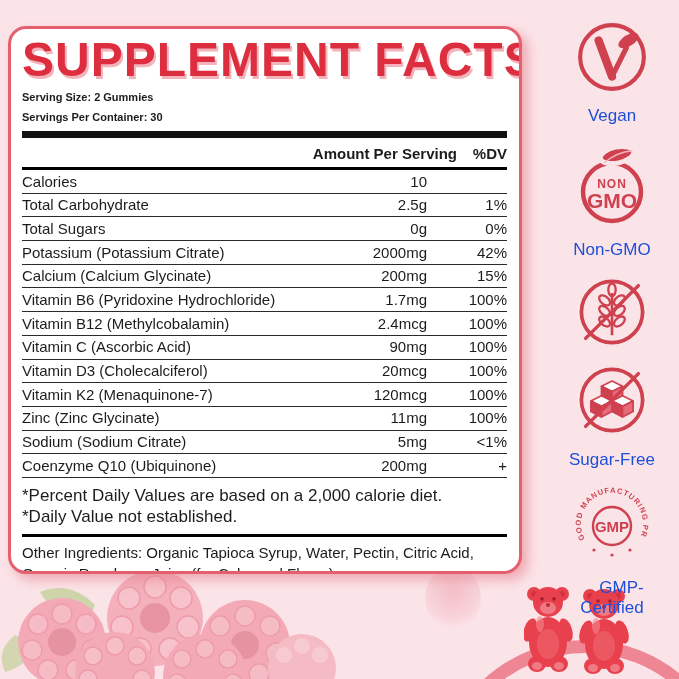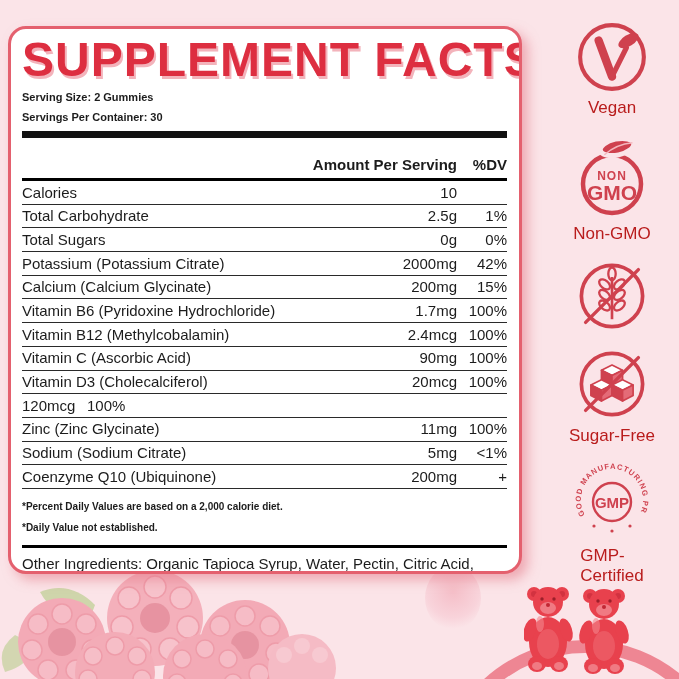--- a/index.html
+++ b/index.html
@@ -20,45 +20,45 @@
   .title{
     font-size:48px;line-height:50px;font-weight:bold;letter-spacing:1px;
     color:#dd2e40;white-space:nowrap;
     text-shadow:2px 3px 0 #f3b3bb;
     margin:2px 9px 2px 0;
   }
   .serv{font-size:11px;line-height:20px;font-weight:600;}
   .bigbar{height:7px;background:#111;margin:4px 0 0 0;}
   .thead{
     display:flex;align-items:flex-end;font-weight:bold;font-size:15px;
-    padding:18px 0 5px 0;border-bottom:3.5px solid #000;
+    padding:7px 0 5px 0;border-bottom:3.5px solid #000;
   }
   .thead .sp{flex:1;}
   .thead .amt{text-align:right;}
   .thead .dv{width:50px;text-align:right;}
   .frow{
     display:flex;align-items:flex-end;font-size:15px;
     padding:2.6px 0;border-bottom:1.6px solid #2a2a2a;
-    line-height:17.5px;font-weight:500;
+    line-height:17.5px;font-weight:500;gap:30px;
   }
   .rname{flex:1;text-align:left;}
   .ramt{text-align:right;}
   .rdv{width:50px;text-align:right;}
-  .footnotes{padding-top:7px;font-size:10px;line-height:21px;font-weight:700;}
+  .footnotes{padding-top:7px;font-size:17px;line-height:21px;font-weight:400;}
   .divider{height:3px;background:#000;margin:7px 0 5px 0;}
   .other{font-size:15px;line-height:21px;font-weight:500;}
   
   .rail{
     position:absolute;left:545px;top:20px;width:134px;
     display:flex;flex-direction:column;align-items:center;
   }
   .badge{display:flex;flex-direction:column;align-items:center;}
   .badge-label{
-    color:#b91c1c;font-size:17px;line-height:20px;font-weight:500;
-    text-align:left;white-space:pre-line;margin-top:4px;
+    color:#1d4ed8;font-size:17px;line-height:20px;font-weight:500;
+    text-align:right;white-space:pre-line;margin-top:12px;
   }
   .mb1{margin-bottom:16px;} .mb2{margin-bottom:14px;}
   .mb3{margin-bottom:12px;} .mb4{margin-bottom:12px;}
   
   .raspberries{position:absolute;left:0px;top:560px;width:370px;height:119px;opacity:.6;}
   .rose-smudge{
     position:absolute;left:425px;top:566px;width:56px;height:64px;border-radius:50%;
     background:radial-gradient(circle at 50% 40%, #f0a0ae 0%, #f6c6d0 55%, rgba(246,198,208,0) 78%);
     opacity:.55;
   }
@@ -231,20 +231,21 @@
         <span class="rname">Vitamin C (Ascorbic Acid)</span>
         <span class="ramt">90mg</span>
         <span class="rdv">100%</span>
       </div>
       <div class="frow">
         <span class="rname">Vitamin D3 (Cholecalciferol)</span>
         <span class="ramt">20mcg</span>
         <span class="rdv">100%</span>
       </div>
       <div class="frow">
+        <span class="rname">Vitamin K2 (Menaquinone-7)</span>
         <span class="ramt">120mcg</span>
         <span class="rdv">100%</span>
       </div>
       <div class="frow">
         <span class="rname">Zinc (Zinc Glycinate)</span>
         <span class="ramt">11mg</span>
         <span class="rdv">100%</span>
       </div>
       <div class="frow">
         <span class="rname">Sodium (Sodium Citrate)</span>

